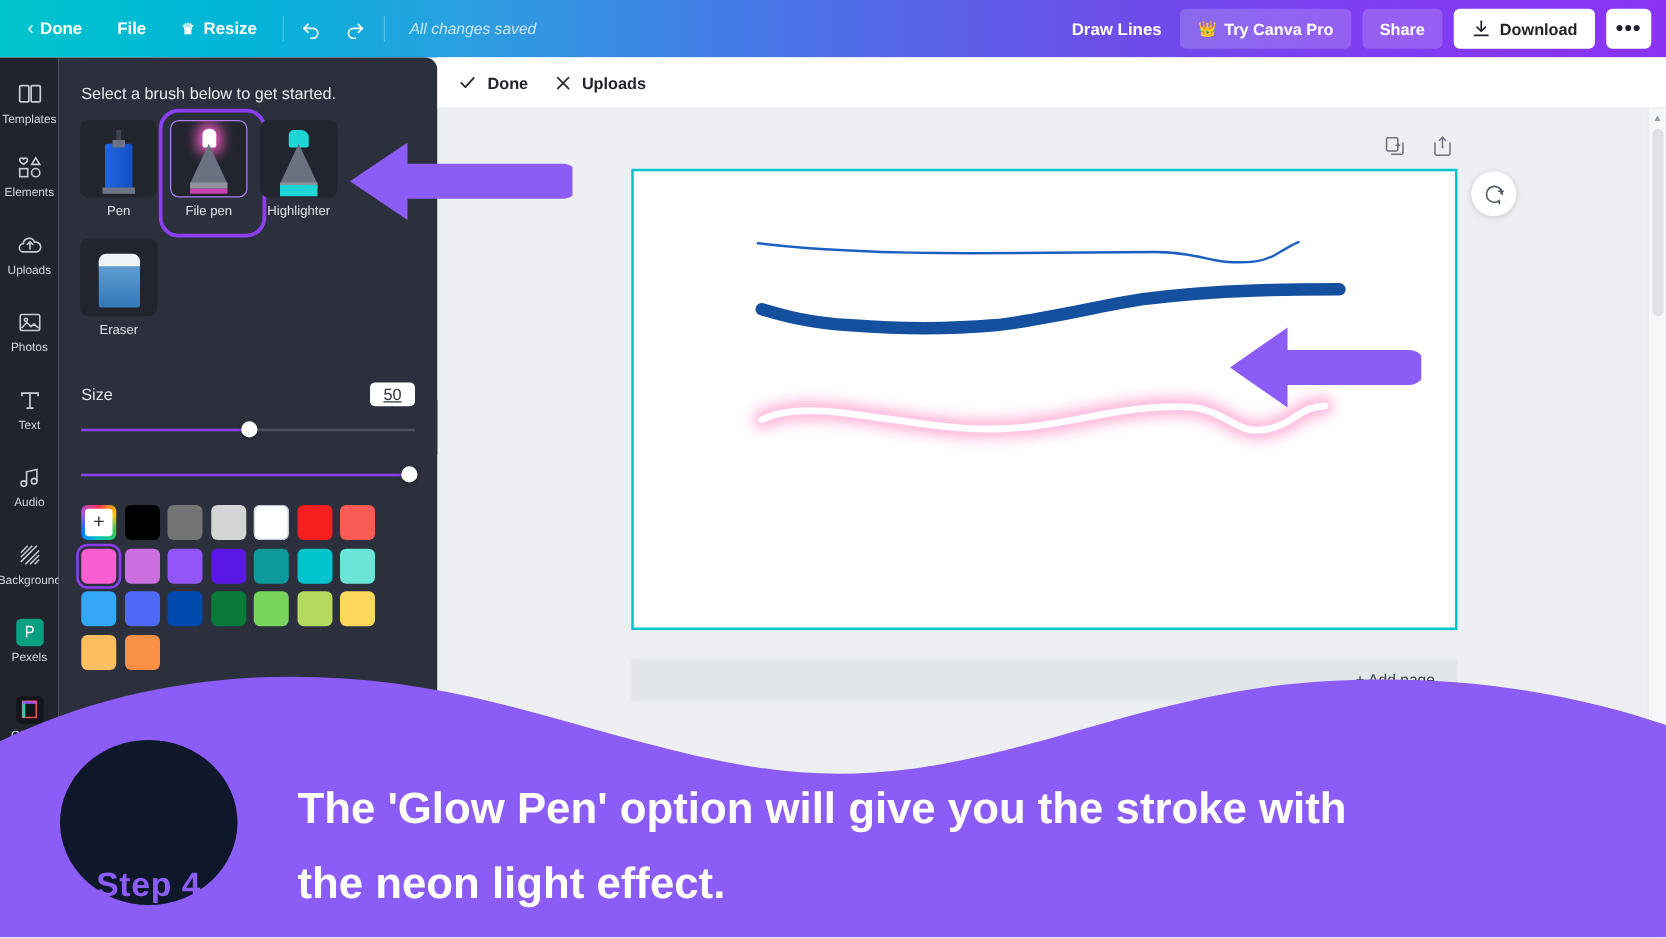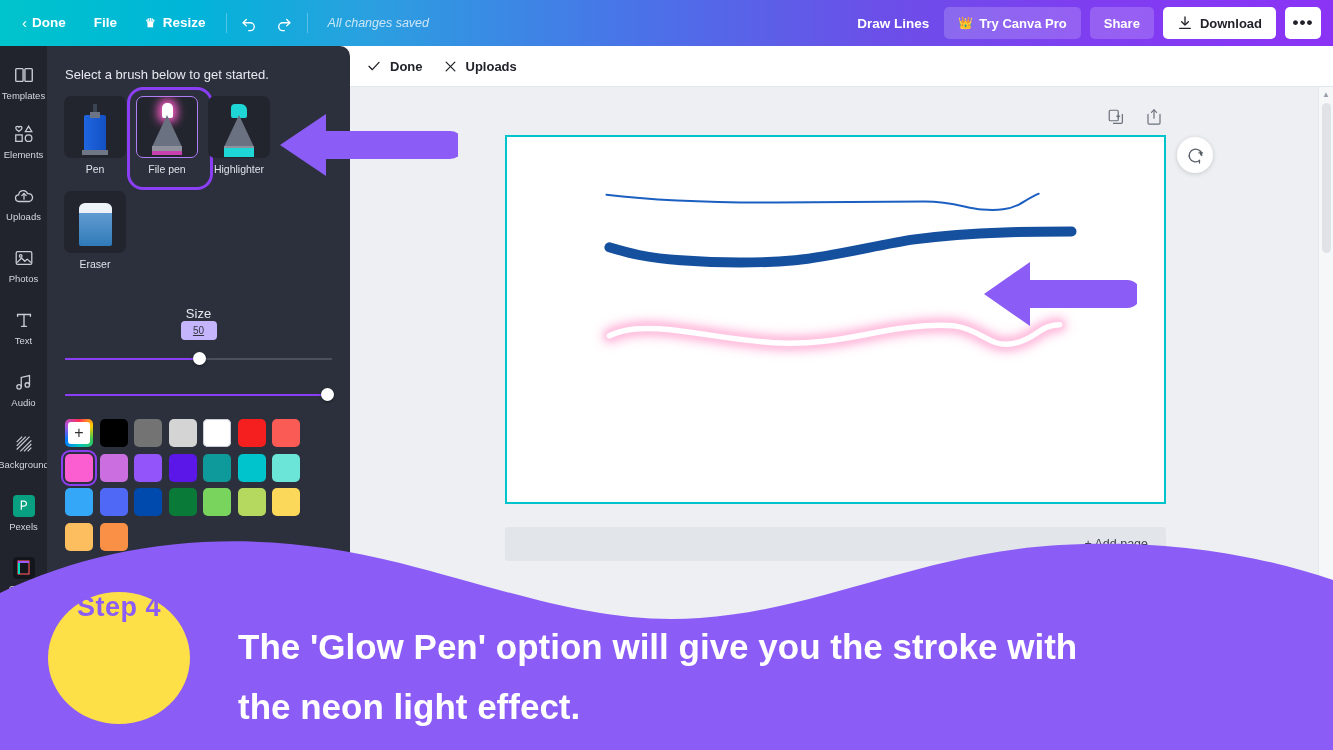--- a/index.html
+++ b/index.html
@@ -104,24 +104,24 @@
   .mk-ferr { position: absolute; bottom: 7px; width: 30px; height: 5px; background: #8f929c; }
   .mk-base { position: absolute; bottom: 3px; width: 30px; height: 4px; }
   .mk-tip { position: absolute; bottom: 40px; width: 11px; height: 15px; border-radius: 5px 5px 2px 2px; }
   .er-body { position: absolute; bottom: 7px; width: 33px; height: 42px;
              border-radius: 5px 5px 2px 2px; background: linear-gradient(180deg,#6fa5d8,#2f7ab8); }
   .er-top { position: absolute; bottom: 40px; width: 33px; height: 10px;
             border-radius: 6px 6px 0 0; background: #eef3f8; }
 
   
   .slider-block { padding: 0 18px; }
-  .slider-head { display: flex; align-items: center; justify-content: space-between; flex-direction: column; }
+  .slider-head { display: flex; align-items: center; justify-content: space-between; }
   .slider-label { font-size: 13px; color: #e8eaf0; }
   .slider-val {
-    background: #c4b5fd; color: #33363f; font-size: 10px; border-radius: 4px;
+    background: #ffffff; color: #33363f; font-size: 13px; border-radius: 4px;
     width: 36px; height: 19px; display: flex; align-items: center; justify-content: center; text-decoration: underline;
   }
   .track { position: relative; height: 14px; margin-top: 12px; }
   .track-bg { position: absolute; top: 6px; left: 0; right: 0; height: 2px; background: #4c505c; }
   .track-fill { position: absolute; top: 6px; left: 0; height: 2px; background: #8b3ff5; }
   .thumb {
     position: absolute; top: 0; width: 13px; height: 13px; border-radius: 50%;
     background: #fff; box-shadow: 0 1px 3px rgba(0,0,0,.4); cursor: pointer;
   }
 
@@ -198,22 +198,22 @@
   
   .strokes { position: absolute; inset: 0; }
 
   
   .arrow { position: absolute; pointer-events: none; }
 
   
   .wave { position: absolute; left: 0; bottom: 0; width: 1333px; height: 225px; }
   .step-circle {
     position: absolute; left: 48px; top: 592px; width: 142px; height: 132px;
-    border-radius: 50%; background: #fde047;
-    display: flex; align-items: flex-start; justify-content: center;
+    border-radius: 50%; background: #0f172a;
+    display: flex; align-items: flex-end; justify-content: center;
   }
   .step-circle span {
     font-size: 27px; font-weight: bold; color: #8b5cf6; letter-spacing: .5px;
   }
   .caption {
     position: absolute; left: 238px; top: 617px; width: 1070px;
     font-size: 35px; font-weight: bold; color: #ffffff; line-height: 1.72;
   }
 </style>
 </head>

